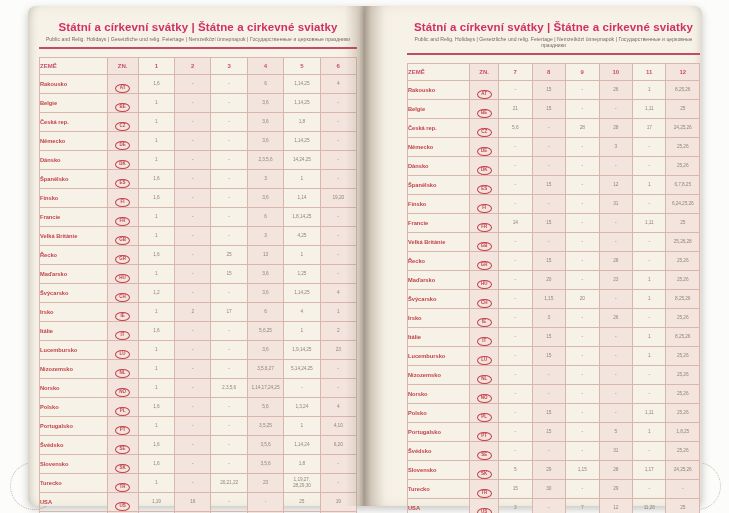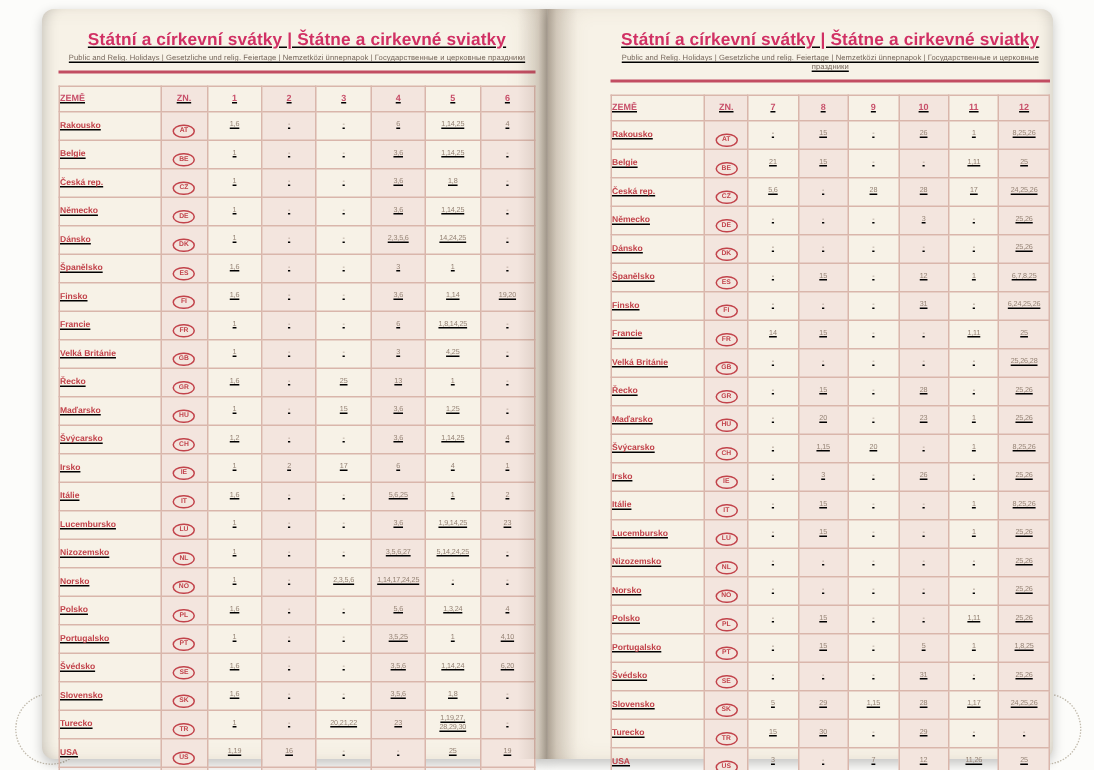--- a/index.html
+++ b/index.html
@@ -32,21 +32,21 @@
   td.c-name{font-size:5.7px;font-weight:bold;color:#c2434b;text-align:left;padding-left:4px;
     white-space:nowrap;overflow:hidden;}
   td.c-code{text-align:center;}
   td.c-val{font-size:4.8px;color:#968476;text-align:center;line-height:1.25;letter-spacing:-.1px;}
   .tint{background:#f3e5de;}
   .badge{display:inline-block;border:1px solid #c2434b;border-radius:8px/5px;color:#c2434b;
     font-size:4.5px;font-weight:bold;line-height:6.5px;padding:0 3px;min-width:7px;}
   .perf{position:absolute;width:46px;height:46px;border:1.4px dotted #c3bcae;border-radius:50%;z-index:0;}
   .perf.bl{left:10px;top:462px;}
   .perf.br{left:673px;top:462px;}
-  .book .page,.gutter{z-index:1;text-decoration:underline;}
+  .book .page,.gutter{z-index:1;}
 </style>
 </head>
 <body>
 
 <div class="perf bl"></div>
 <div class="perf br"></div>
 
 <div class="book">
 
   <div class="page left">

